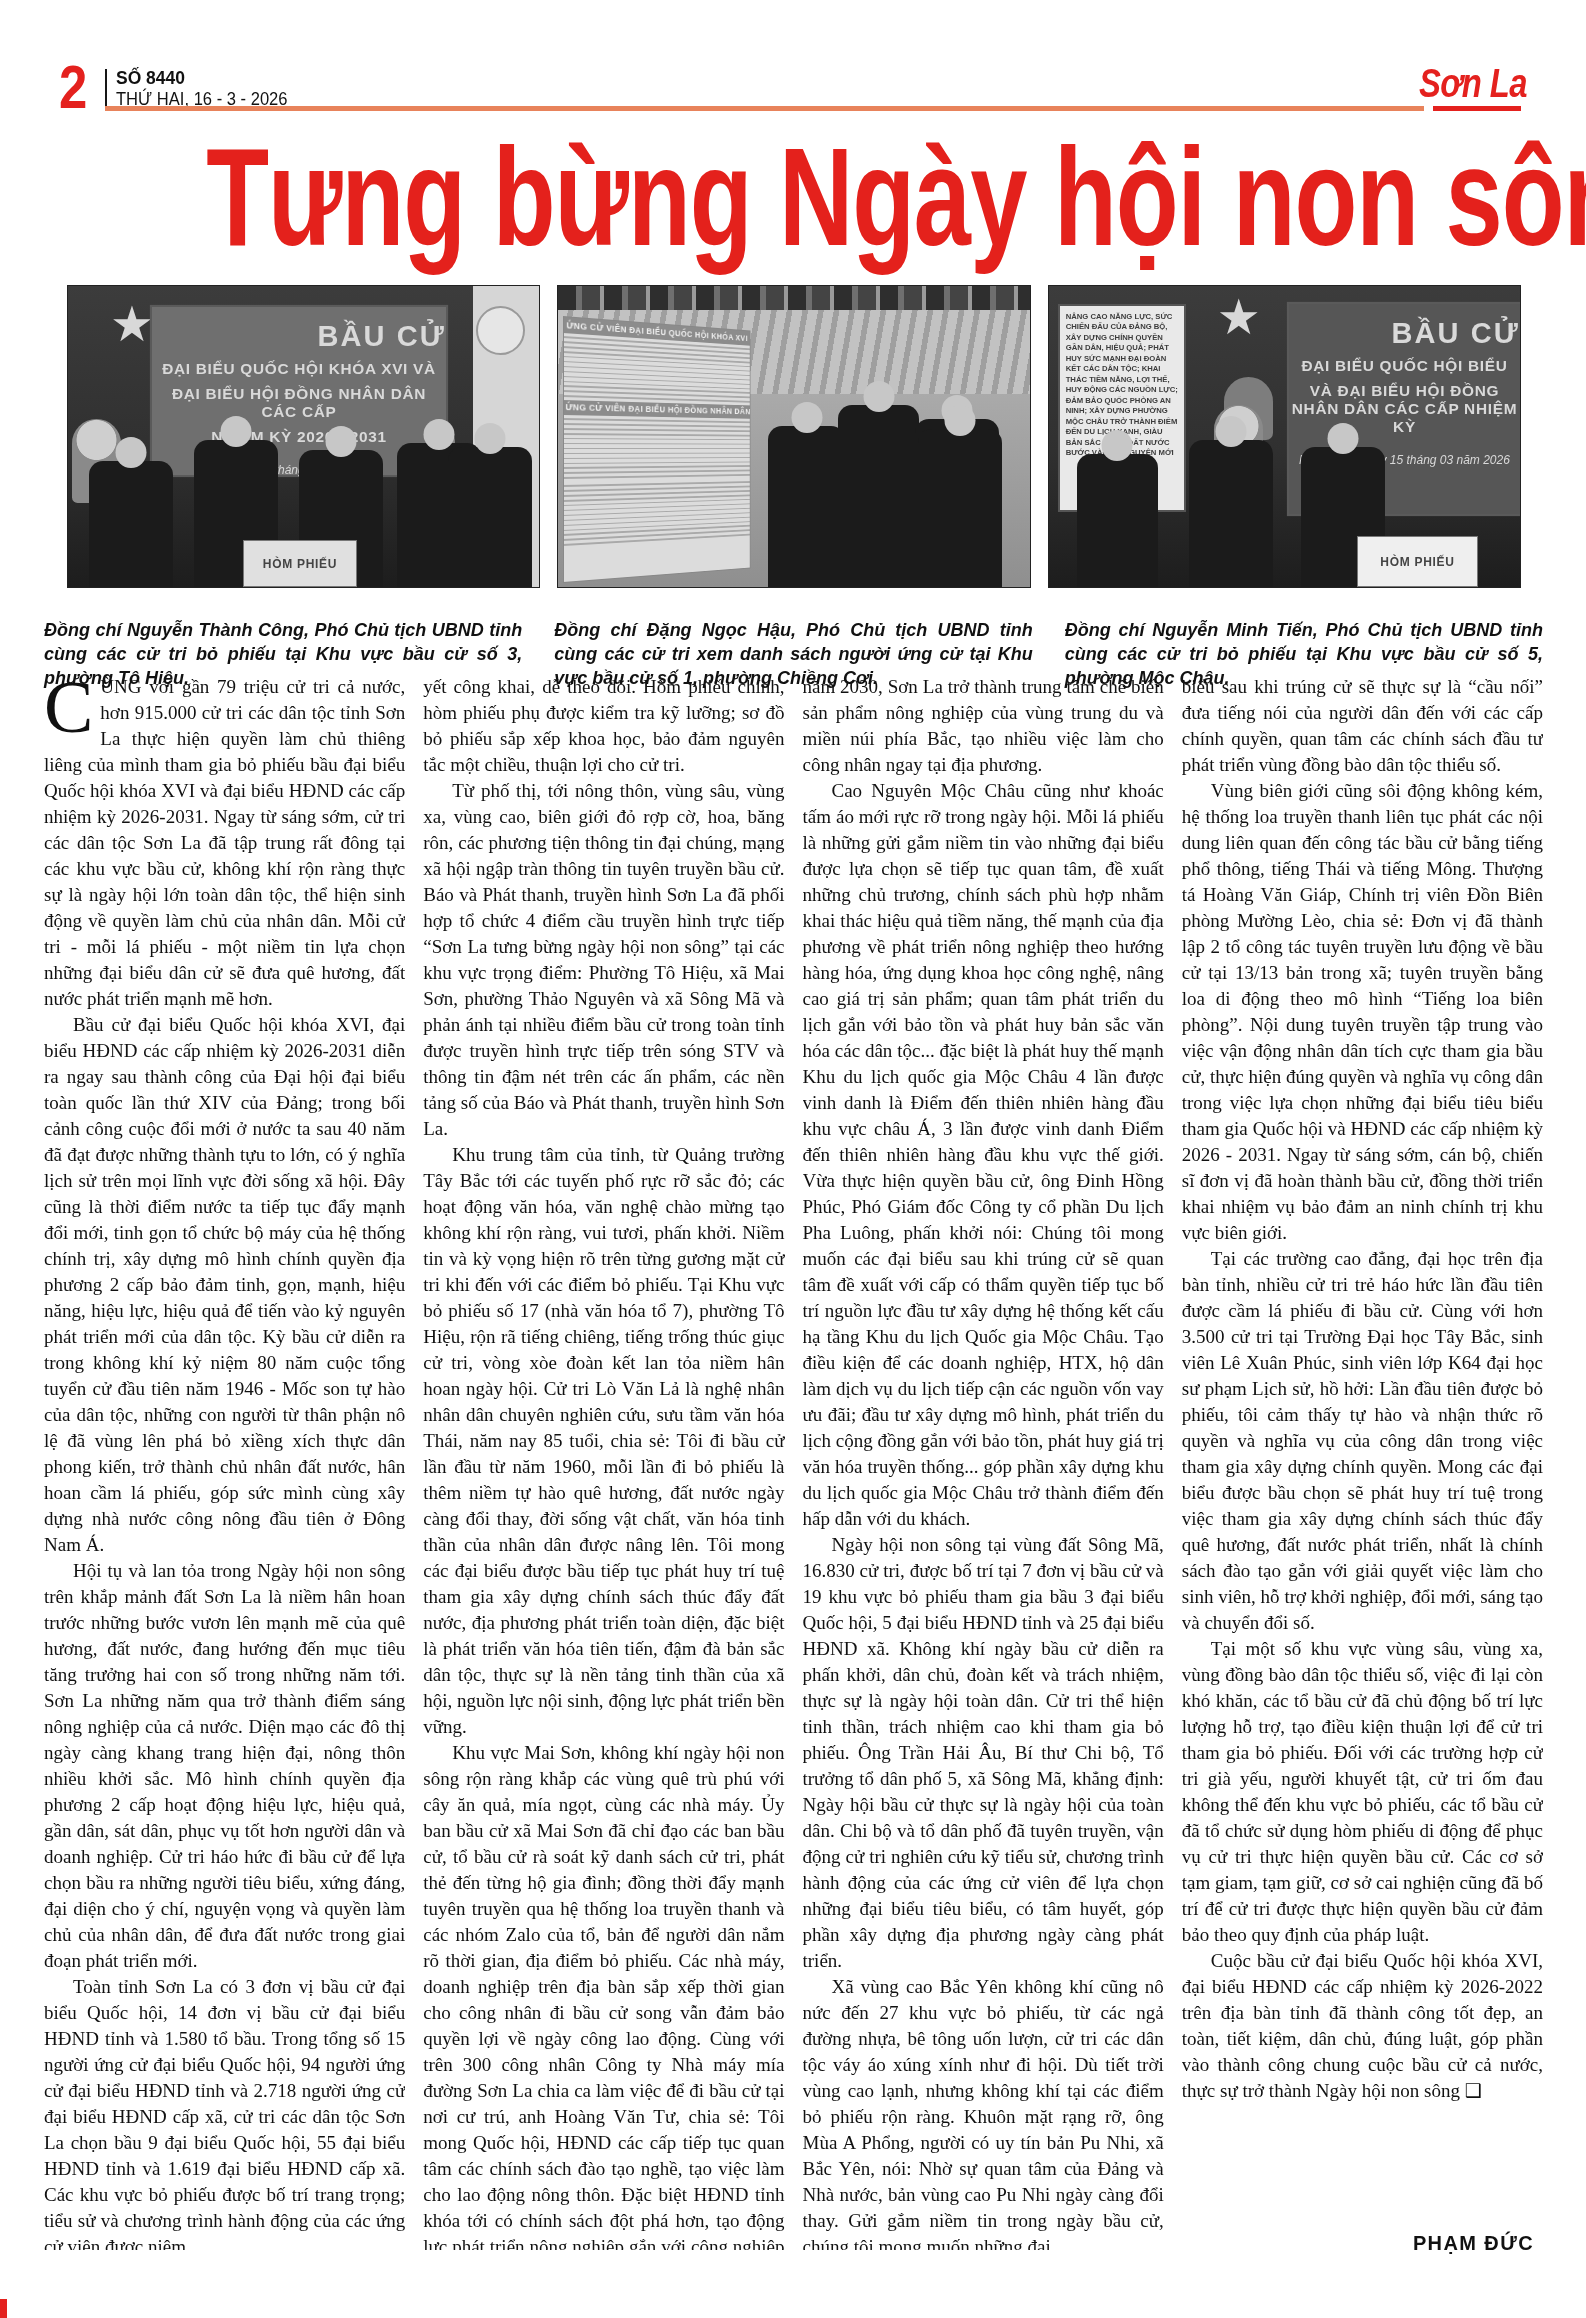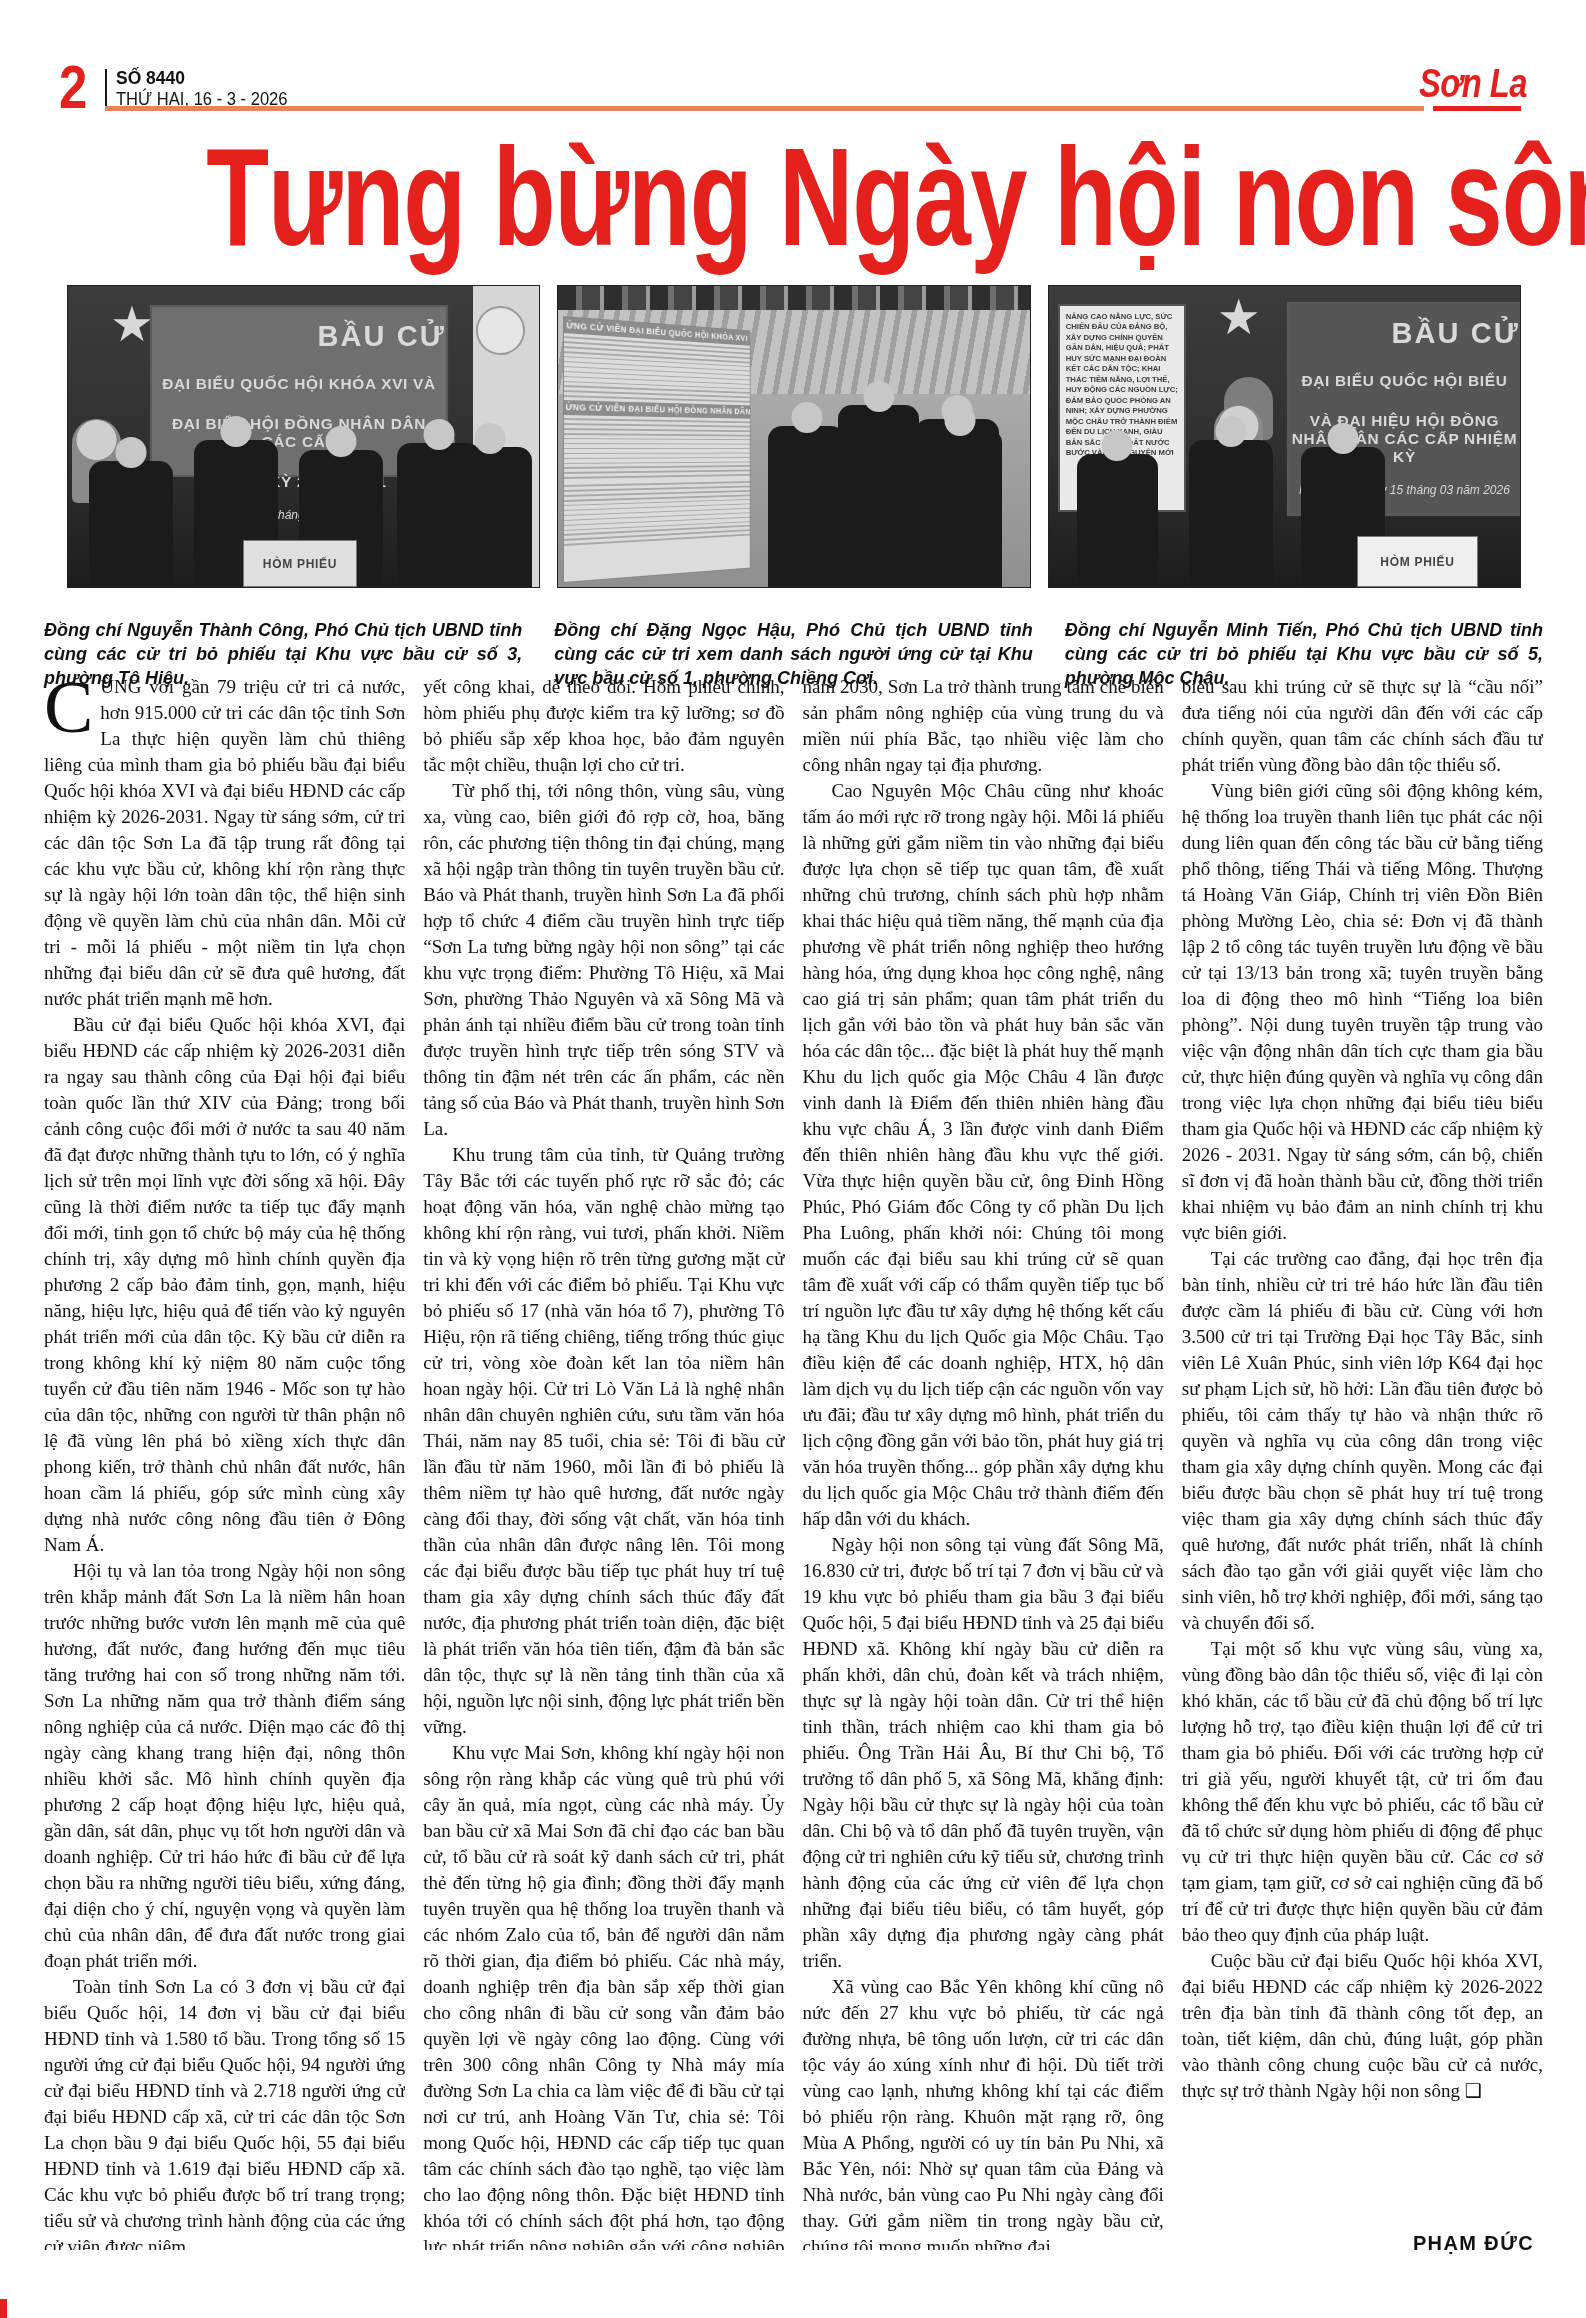--- a/index.html
+++ b/index.html
@@ -19,21 +19,21 @@
   .headline{left:0;top:125px;width:1587px;text-align:center;font-family:"Liberation Sans",sans-serif;font-weight:700;font-size:139px;line-height:144px;color:#e4211c;white-space:nowrap;transform:scaleX(.74);transform-origin:center top;letter-spacing:-1.4px;}
 
   
   .photo-row{left:67px;top:285px;width:1454px;height:303px;display:flex;gap:17px;}
   .photo{flex:1;position:relative;overflow:hidden;border:0.7px solid #222;filter:grayscale(1);}
   .photo-dark{background:linear-gradient(180deg,#3c3c3c 0%,#303030 55%,#1d1d1d 100%);}
   .photo-light{background:linear-gradient(180deg,#b9b9b9 0%,#a8a8a8 40%,#8f8f8f 100%);}
   .star-icon{position:absolute;color:#d8d8d8;font-size:49px;line-height:49px;}
   .banner-panel{position:absolute;background:#6f6f6f;color:#d9d9d9;text-align:center;font-family:"Liberation Sans",sans-serif;box-shadow:0 0 0 2.1px #5a5a5a;}
   .banner-title{font-weight:700;font-size:29px;letter-spacing:2.1px;margin-top:12.6px;text-align:right;}
-  .banner-line{font-weight:700;font-size:15.4px;margin-top:22px;letter-spacing:0.7px;}
+  .banner-line{font-weight:700;font-size:15.4px;margin-top:7px;letter-spacing:0.7px;}
   .banner-date{font-style:italic;font-size:12px;margin-top:17px;}
   .ballot-box{position:absolute;background:#e0e0e0;border:1.4px solid #777;display:flex;align-items:center;justify-content:center;}
   .ballot-box span{font-family:"Liberation Sans",sans-serif;font-weight:700;font-size:12px;color:#444;letter-spacing:0.7px;}
   .person{position:absolute;bottom:0;background:#1b1b1b;border-radius:14px 14px 0 0;}
   .person:before{content:"";position:absolute;top:-24px;left:50%;transform:translateX(-50%);width:31px;height:31px;border-radius:50%;background:#cfc6ba;}
   .wall-right{position:absolute;right:0;top:0;width:14%;height:100%;background:#d6d6d6;}
   .fan-icon{position:absolute;width:45px;height:45px;border-radius:50%;background:#e6e6e6;border:2.8px solid #9a9a9a;}
   .flower{position:absolute;width:49px;height:84px;background:radial-gradient(circle at 50% 25%,#cfcfcf 0 19.6px,#8a8a8a 20.3px 100%);border-radius:24.5px 24.5px 5.6px 5.6px;}
   .bunting{position:absolute;left:0;top:0;width:100%;height:24px;background:repeating-linear-gradient(90deg,#2e2e2e 0 18px,#6f6f6f 18px 24px,#444 24px 42px,#9a9a9a 42px 46px);}
   .roof{position:absolute;left:0;top:24px;width:100%;height:84px;background:repeating-linear-gradient(100deg,#c2c2c2 0 9.8px,#9f9f9f 9.8px 15.4px);}
@@ -112,21 +112,21 @@
 
   <div class="photo photo-dark">
     <div class="star-icon" style="left:175px;top:9.8px;"></div>
     <div class="star-icon" style="left:168px;top:7px;">★</div>
     <div class="sign-board">NÂNG CAO NĂNG LỰC, SỨC CHIẾN ĐẤU CỦA ĐẢNG BỘ, XÂY DỰNG CHÍNH QUYỀN GẦN DÂN, HIỆU QUẢ; PHÁT HUY SỨC MẠNH ĐẠI ĐOÀN KẾT CÁC DÂN TỘC; KHAI THÁC TIỀM NĂNG, LỢI THẾ, HUY ĐỘNG CÁC NGUỒN LỰC; ĐẢM BẢO QUỐC PHÒNG AN NINH; XÂY DỰNG PHƯỜNG MỘC CHÂU TRỞ THÀNH ĐIỂM ĐẾN DU LỊCH XANH, GIÀU BẢN SẮC CÙNG ĐẤT NƯỚC BƯỚC VÀO KỶ NGUYÊN MỚI</div>
     <div class="bust" style="left:175px;top:91px;"></div>
     <div class="flower" style="left:165px;bottom:98px;"></div>
     <div class="banner-panel" style="right:0;top:18px;width:231px;height:210px;background:#565656;">
       <div class="banner-title">BẦU CỬ</div>
       <div class="banner-line">ĐẠI BIỂU QUỐC HỘI BIỂU</div>
-      <div class="banner-line">VÀ ĐẠI HIỆU HỘI ĐỒNG NHÂN DÂN CÁC CẤP NHIỆM KỲ</div>
+      <div class="banner-line">VÀ ĐẠI BIỂU HỘI ĐỒNG NHÂN DÂN CÁC CẤP NHIỆM KỲ</div>
       <div class="banner-date">Mộc Châu, ngày 15 tháng 03 năm 2026</div>
     </div>
     <div class="person" style="left:28px;width:81px;height:133px;"></div>
     <div class="person" style="left:140px;width:84px;height:147px;"></div>
     <div class="person" style="left:252px;width:84px;height:140px;"></div>
     <div class="ballot-box" style="right:42px;bottom:0;width:119px;height:49px;background:#efefef;">
       <span>HÒM PHIẾU</span>
     </div>
   </div>
 </div>

